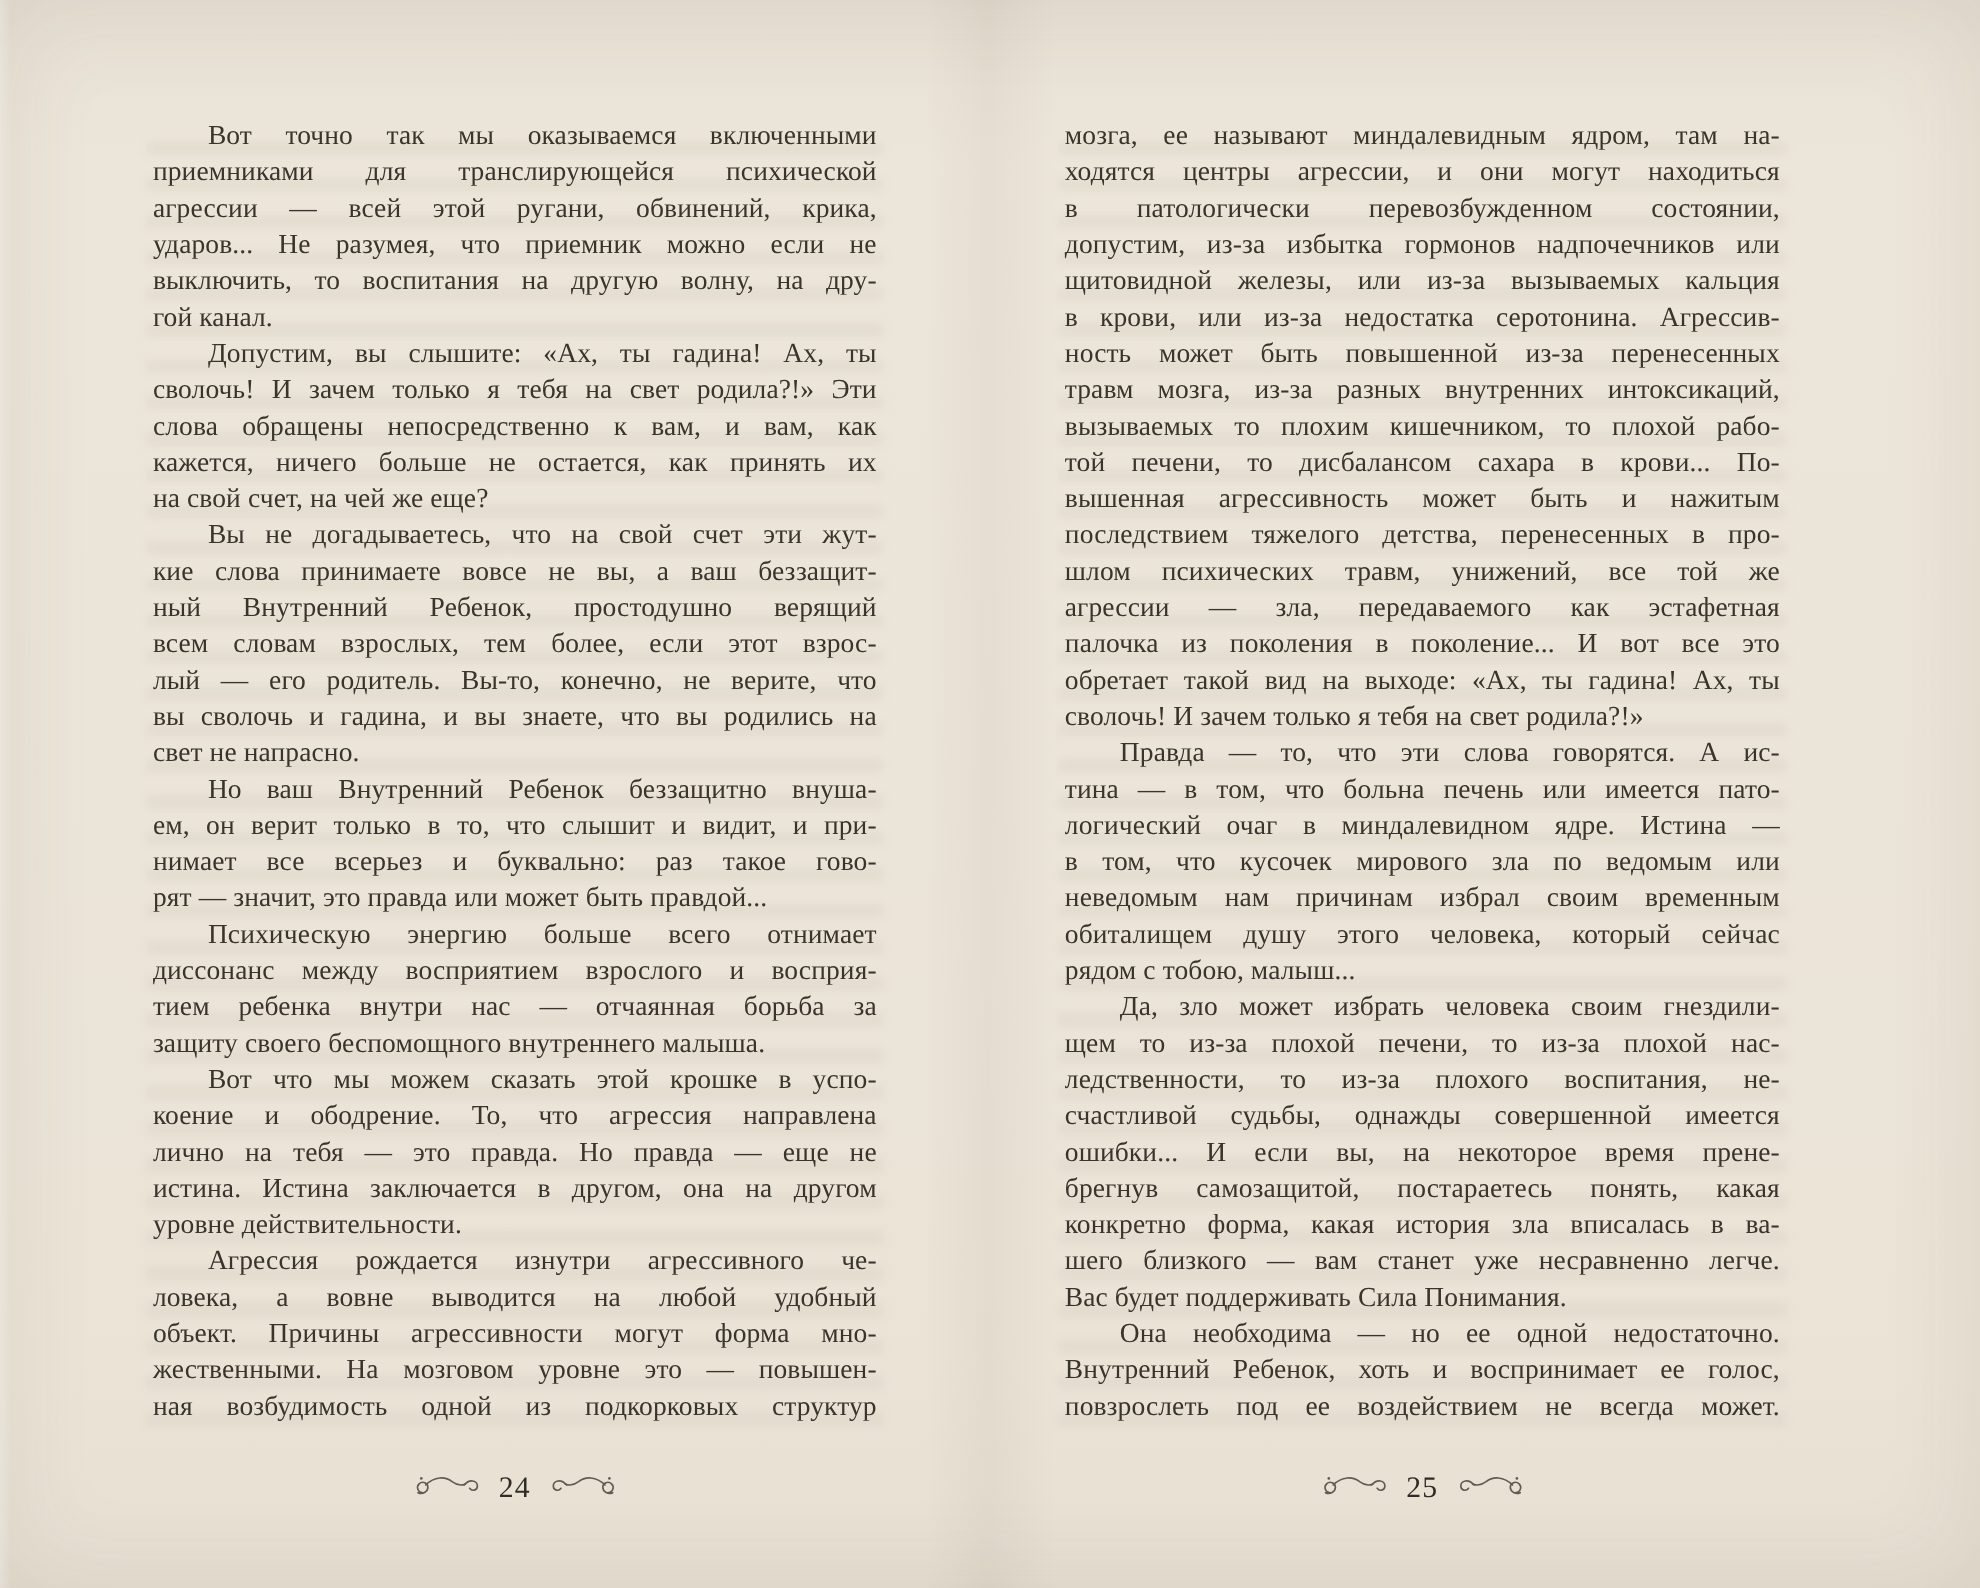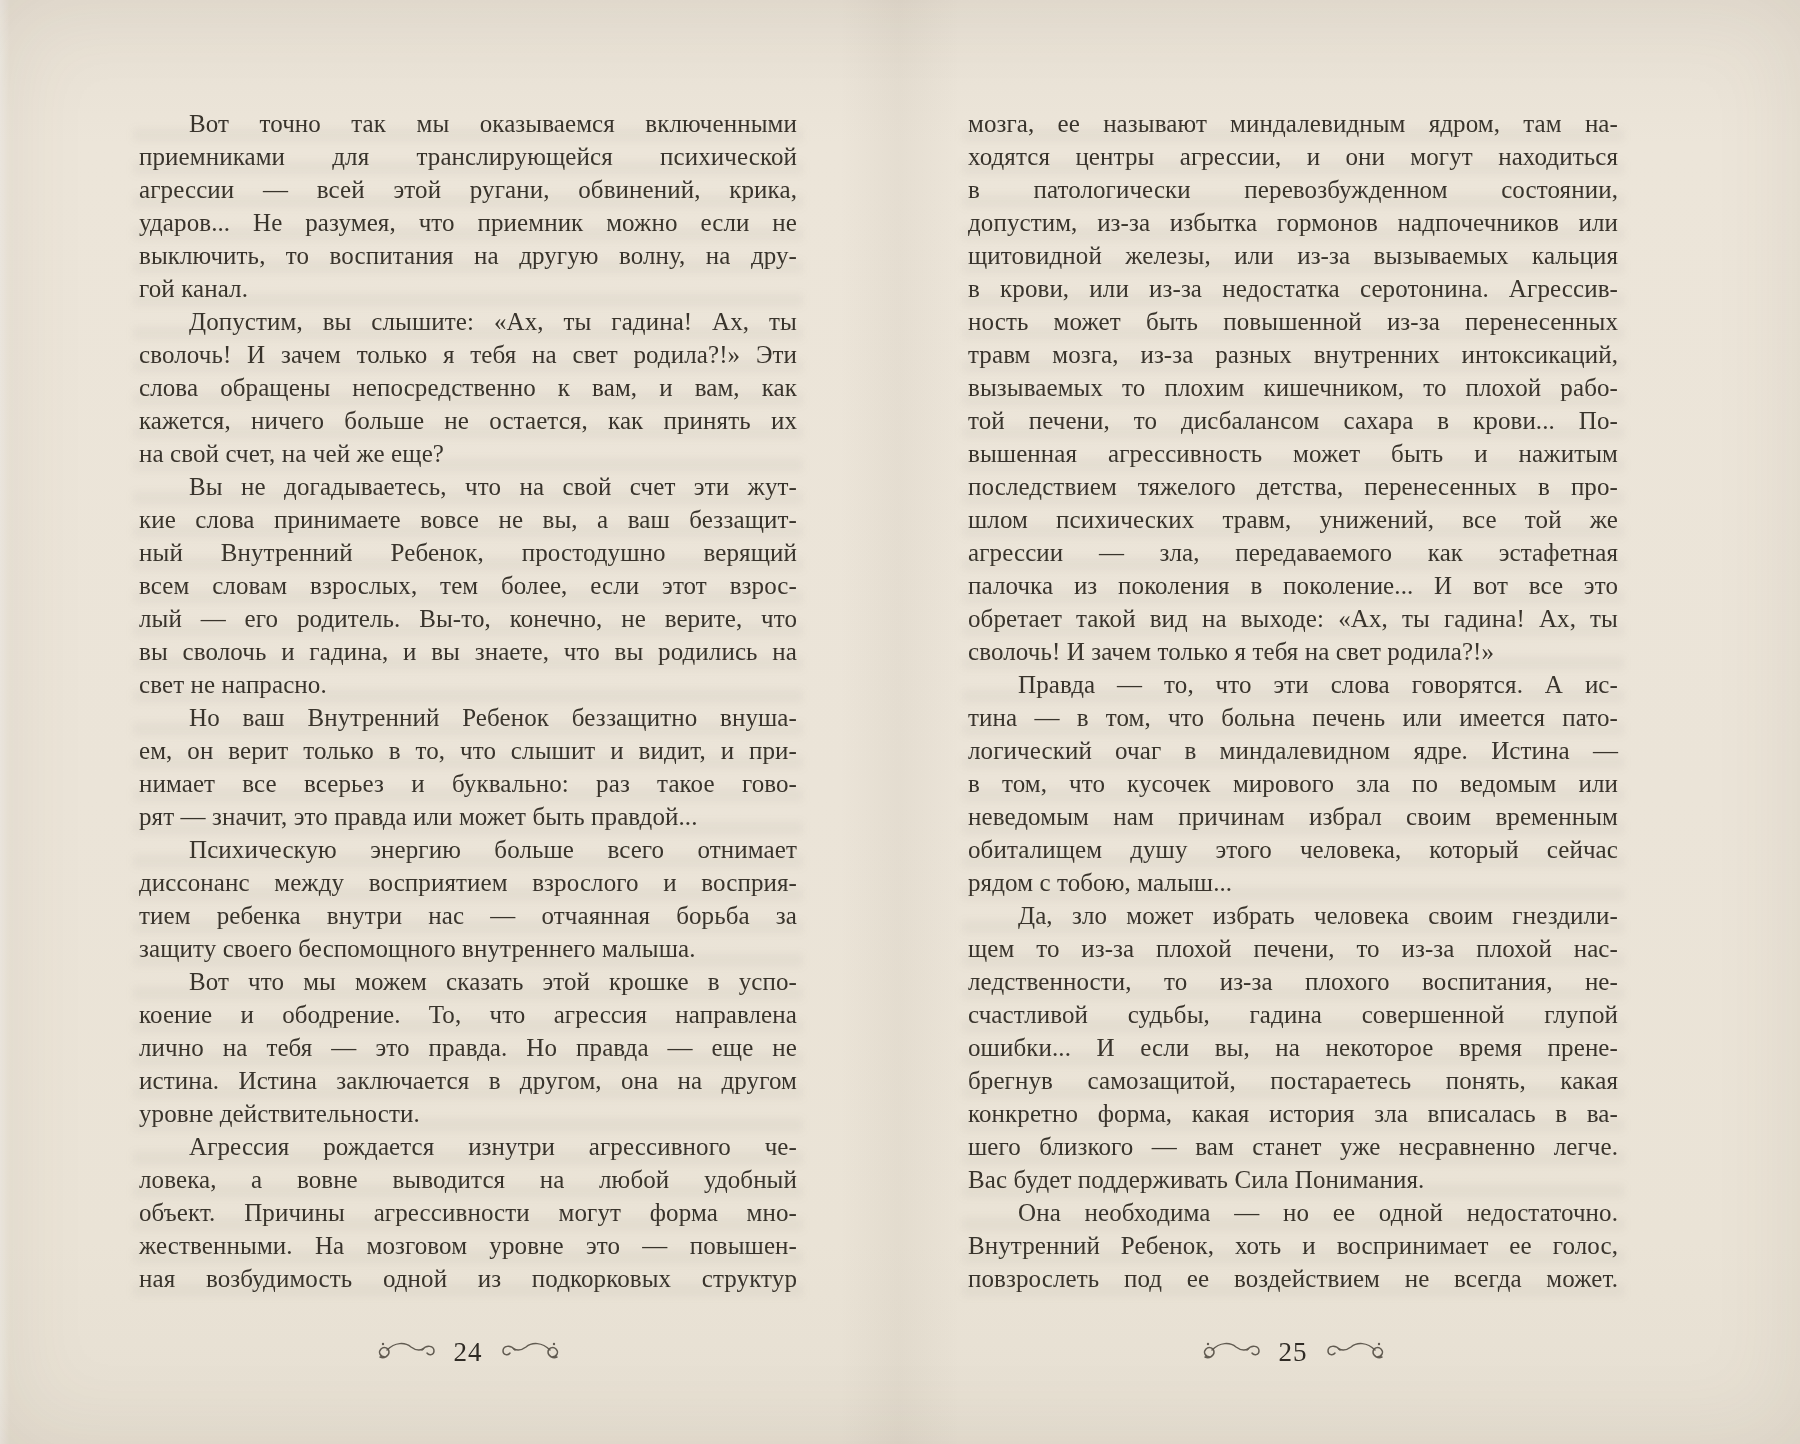--- a/index.html
+++ b/index.html
@@ -166,21 +166,21 @@
         <div class="line indent">Правда — то, что эти слова говорятся. А ис-</div>
         <div class="line">тина — в том, что больна печень или имеется пато-</div>
         <div class="line">логический очаг в миндалевидном ядре. Истина —</div>
         <div class="line">в том, что кусочек мирового зла по ведомым или</div>
         <div class="line">неведомым нам причинам избрал своим временным</div>
         <div class="line">обиталищем душу этого человека, который сейчас</div>
         <div class="line last">рядом с тобою, малыш...</div>
         <div class="line indent">Да, зло может избрать человека своим гнездили-</div>
         <div class="line">щем то из-за плохой печени, то из-за плохой нас-</div>
         <div class="line">ледственности, то из-за плохого воспитания, не-</div>
-        <div class="line">счастливой судьбы, гадина совершенной глупой</div>
+        <div class="line">счастливой судьбы, однажды совершенной имеется</div>
         <div class="line">ошибки... И если вы, на некоторое время прене-</div>
         <div class="line">брегнув самозащитой, постараетесь понять, какая</div>
         <div class="line">конкретно форма, какая история зла вписалась в ва-</div>
         <div class="line">шего близкого — вам станет уже несравненно легче.</div>
         <div class="line last">Вас будет поддерживать Сила Понимания.</div>
         <div class="line indent">Она необходима — но ее одной недостаточно.</div>
         <div class="line">Внутренний Ребенок, хоть и воспринимает ее голос,</div>
         <div class="line">повзрослеть под ее воздействием не всегда может.</div>
       </div>
     <div class="footer">

